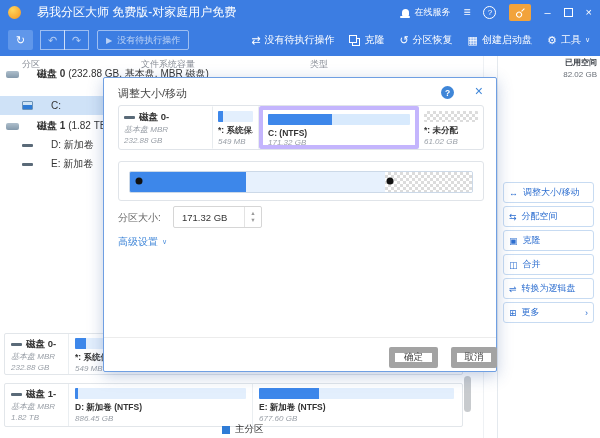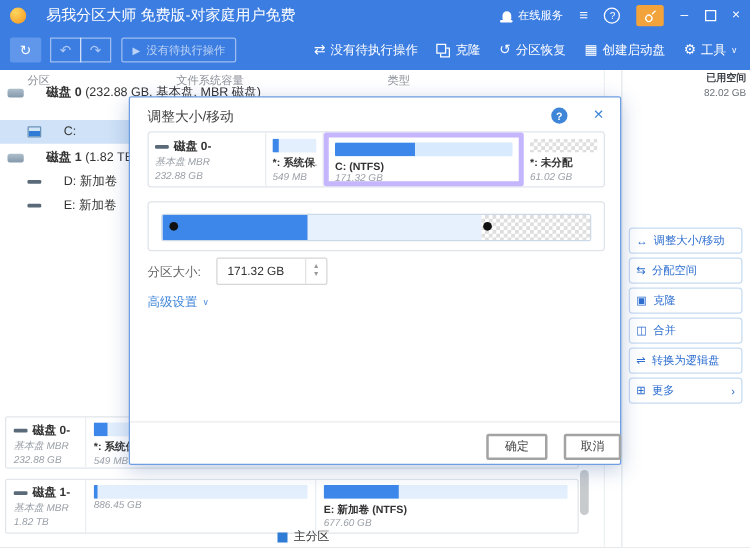--- a/index.html
+++ b/index.html
@@ -110,21 +110,21 @@
           transform:translate(-50%,-50%);cursor:ew-resize;z-index:2}
   .size-label{position:absolute;left:14px;top:133px;font-size:10px;color:#666}
   .size-input{position:absolute;left:69px;top:128px;width:89px;height:22px;border:1px solid #d6d6d6;
               border-radius:2px;box-sizing:border-box;display:flex;align-items:center}
   .size-val{font-size:9.5px;color:#333;padding-left:8px;flex:1}
   .spin{width:16px;height:100%;border-left:1px solid #e3e3e3;display:flex;flex-direction:column;
         align-items:center;justify-content:center;color:#999;font-size:5.5px;line-height:1.2;cursor:pointer}
   .adv-link{position:absolute;left:14px;top:157px;font-size:10px;color:#3f86d8;display:flex;gap:4px;
             align-items:center;cursor:pointer}
   .dlg-footline{position:absolute;left:0;right:0;top:259px;border-top:1px solid #ececec}
-  .dlg-btn{position:absolute;top:269px;height:21px;border:2px solid #a3a3a3;border-radius:2px;background:#fff;
+  .dlg-btn{position:absolute;top:269px;height:21px;border:6px solid #a3a3a3;border-radius:2px;background:#fff;
            font-size:9.5px;color:#444;display:flex;align-items:center;justify-content:center;
            box-sizing:border-box;cursor:pointer}
 </style>
 </head>
 <body>
 
 <div class="app">
 
   <div class="titlebar">
     <span class="logo"></span>
@@ -234,20 +234,21 @@
           <span class="i-dash"></span>
         <span>磁盘 1-</span>
         </div>
       <div class="bmeta">基本盘 MBR</div>
       <div class="bmeta">1.82 TB</div>
     </div>
     <div class="bcell" style="width:184px">
       <div class="pbar">
           <div class="pbar-fill" style="width: 2%;"></div>
         </div>
+      <div class="pname">D: 新加卷 (NTFS)</div>
       <div class="psize">886.45 GB</div>
     </div>
     <div class="bcell" style="width:207px">
       <div class="pbar">
           <div class="pbar-fill" style="width: 31%;"></div>
         </div>
       <div class="pname">E: 新加卷 (NTFS)</div>
       <div class="psize">677.60 GB</div>
     </div>
   </div>

